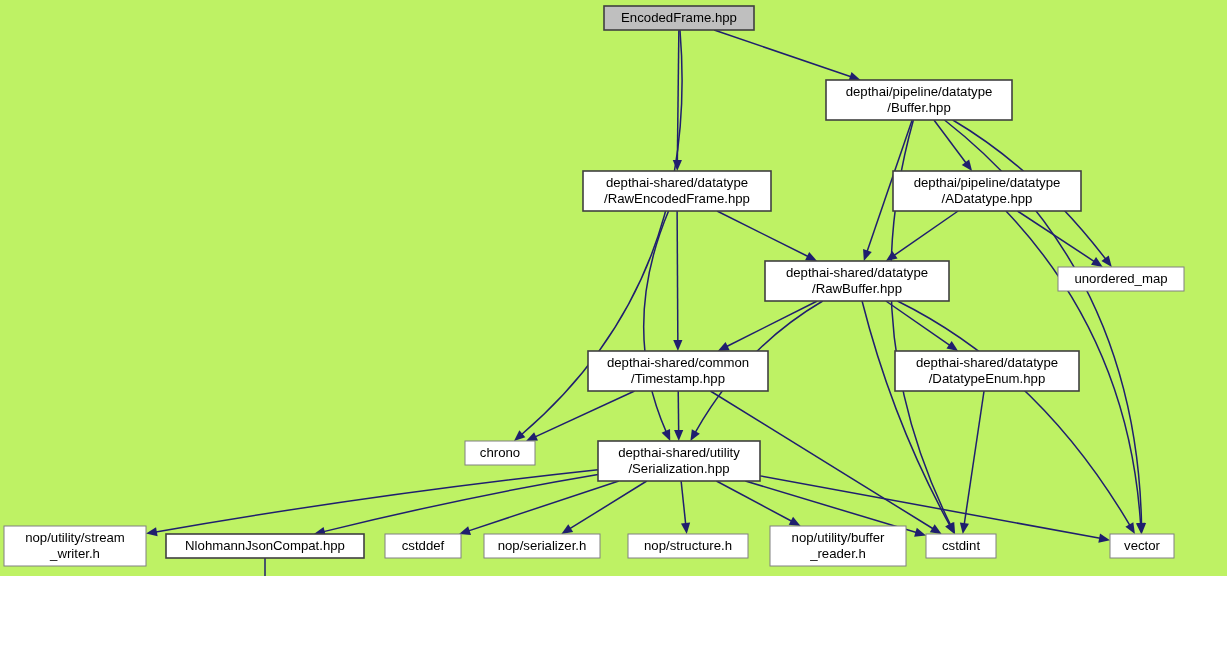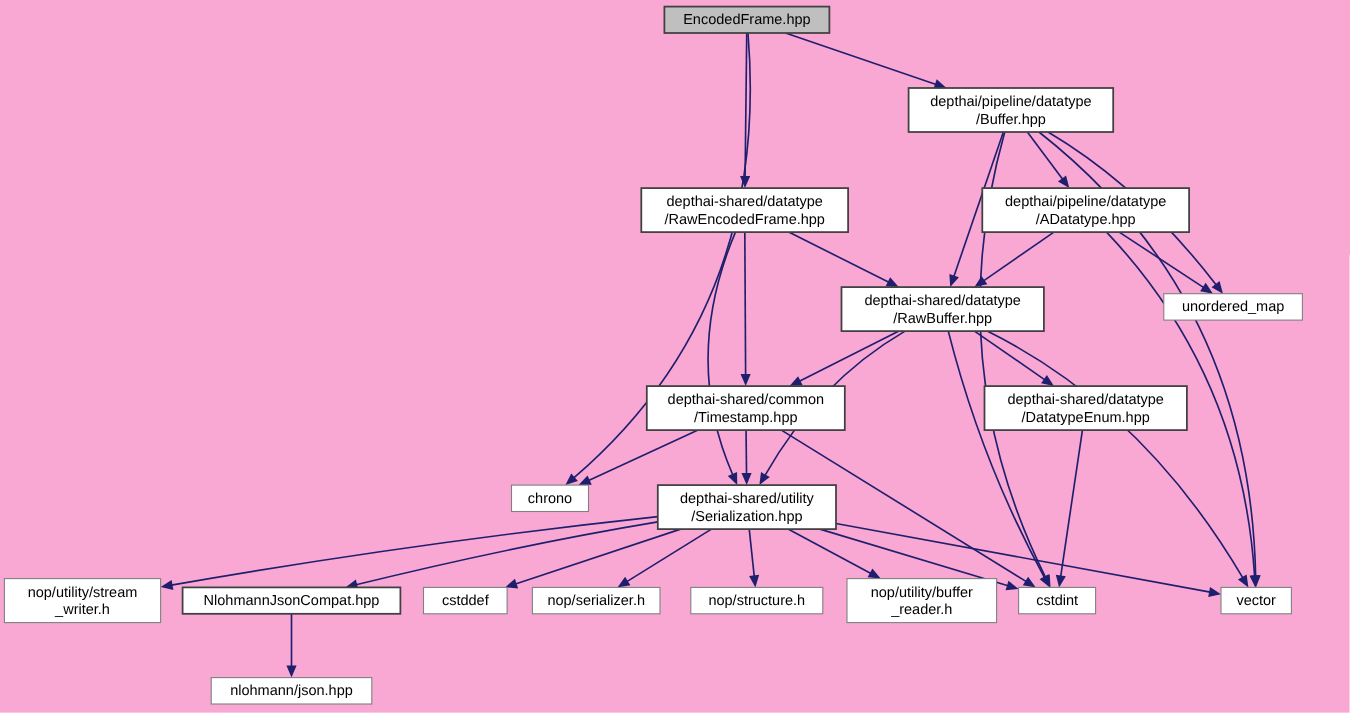--- a/index.html
+++ b/index.html
@@ -3,22 +3,22 @@
 <meta charset="utf-8">
 <style>
   html, body {
     margin: 0;
     padding: 0;
     background: #ffffff;
   }
   #graph-root {
     position: relative;
     width: 1227px;
-    height: 648px;
-    background: #f9a8d4;
+    height: 576px;
+    background: #bef264;
     font-family: "Liberation Sans", sans-serif;
     overflow: hidden;
   }
   svg.graph-canvas {
     position: absolute;
     left: 0;
     top: 0;
     width: 1227px;
     height: 648px;
   }

